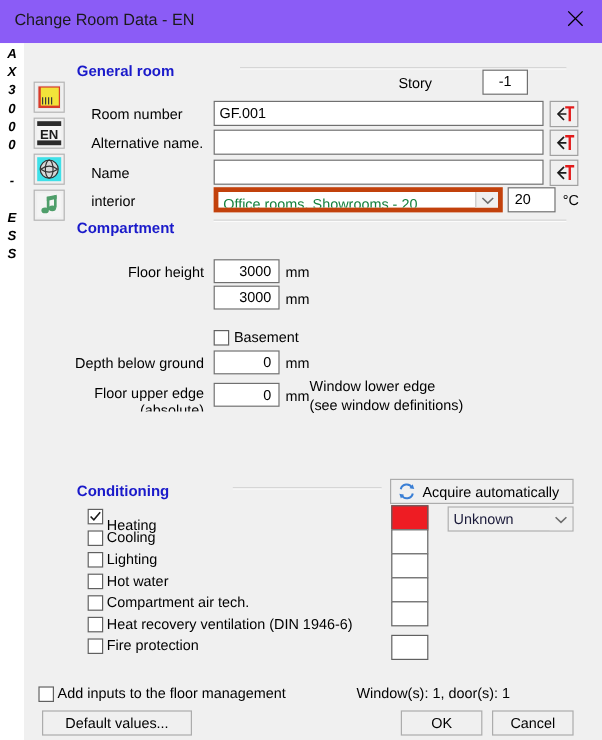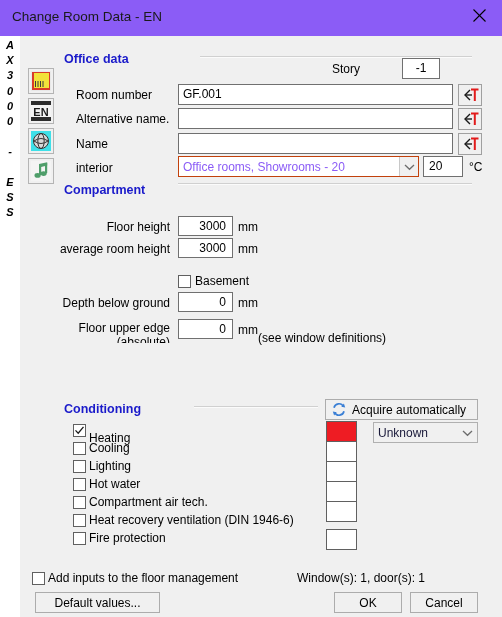--- a/index.html
+++ b/index.html
@@ -147,28 +147,28 @@
     display: flex;
     align-items: center;
     justify-content: center;
   }
   .tbtn svg { display: block; }
 
   
   .combo {
     position: absolute;
     background: #ffffff;
-    border: 1px solid #c2410c;
+    border: 4px solid #c2410c;
     box-sizing: border-box;
     font-size: 12px;
     line-height: 20px;
     padding-left: 4px;
     white-space: nowrap;
     overflow: hidden;
-    color: #8b5cf6;
+    color: #15803d;
   }
   .combo .arrow {
     position: absolute;
     right: 0; top: 0;
     width: 19px; height: 100%;
     background: #f0f0f0;
     border-left: 1px solid #c8c8c8;
     box-sizing: border-box;
     display: flex;
     align-items: center;
@@ -325,21 +325,21 @@
             <rect x="15" y="3" width="2.2" height="10"></rect>
             <polygon points="9,4 17.2,2.2 17.2,5.6 9,7.4"></polygon>
             <ellipse cx="7.6" cy="15.4" rx="3.1" ry="2.4"></ellipse>
             <ellipse cx="13.6" cy="13.6" rx="3.1" ry="2.4"></ellipse>
           </g>
         </svg>
       </span>
     </div>
   </div>
 
-  <div class="sec-title" style="left:64px; top:52px;">Office data</div>
+  <div class="sec-title" style="left:64px; top:52px;">General room</div>
   <div class="sec-rule" style="left:200px; top:56px; width:272px;"></div>
 
   <div class="lbl" style="left:332px; top:62px;">Story</div>
   <div class="txtbox num" style="left:402px; top:58px; width:38px; height:21px; text-align:center; padding:0;">-1</div>
 
   <div class="lbl" style="left:76px; top:88px;">Room number</div>
   <div class="txtbox" style="left:178px; top:84px; width:275px; height:21px; line-height:19px;">GF.001</div>
   <div class="tbtn" style="left:458px; top:84px;">
     <span>
       <svg width="19" height="16" viewBox="0 0 19 16">
@@ -389,38 +389,38 @@
   <div class="txtbox num" style="left:423px; top:156px; width:40px; height:21px; line-height:19px; text-align:left; padding-left:5px;">20</div>
   <div class="unit" style="left:469px; top:160px;">°C</div>
 
   <div class="sec-title" style="left:64px; top:183px;">Compartment</div>
   <div class="sec-rule" style="left:178px; top:183px; width:294px;"></div>
 
   <div class="lbl right" style="left:40px; top:220px; width:130px;">Floor height</div>
   <div class="txtbox num" style="left:178px; top:216px; width:55px; height:20px; line-height:18px;">3000</div>
   <div class="unit" style="left:238px; top:220px;">mm</div>
 
-  <div class="lbl right" style="left:40px; top:242px; width:130px;">average room height</div>
   <div class="txtbox num" style="left:178px; top:238px; width:55px; height:20px; line-height:18px;">3000</div>
   <div class="unit" style="left:238px; top:242px;">mm</div>
 
   <div class="cbx" style="left:178px; top:275px;"></div>
   <div class="lbl" style="left:195px; top:274px;">Basement</div>
 
   <div class="lbl right" style="left:40px; top:296px; width:130px;">Depth below ground</div>
   <div class="txtbox num" style="left:178px; top:292px; width:55px; height:20px; line-height:18px;">0</div>
   <div class="unit" style="left:238px; top:296px;">mm</div>
 
   <div class="clip2" style="left:40px; top:321px; width:130px; height:22px;">
     <div>Floor upper edge</div>
     <div>(absolute)</div>
   </div>
   <div class="txtbox num" style="left:178px; top:319px; width:55px; height:20px; line-height:18px;">0</div>
   <div class="unit" style="left:238px; top:323px;">mm</div>
 
+  <div class="lbl" style="left:258px; top:315px;">Window lower edge</div>
   <div class="italic-note" style="left:258px; top:331px;">(see window definitions)</div>
 
   <div class="sec-title" style="left:64px; top:402px;">Conditioning</div>
   <div class="sec-rule" style="left:194px; top:406px; width:124px;"></div>
 
   <div class="btn acq" style="left:325px; top:399px; width:153px; height:21px;">
     <span class="acq-icon">
       <svg width="16" height="16" viewBox="0 0 16 16">
         <path d="M3 6.2 A5 5 0 0 1 12.4 5.1" fill="none" stroke="#3a7fd5" stroke-width="1.7"></path>
         <polygon points="12.9,2.0 14.2,6.0 10.3,5.3" fill="#3a7fd5"></polygon>

